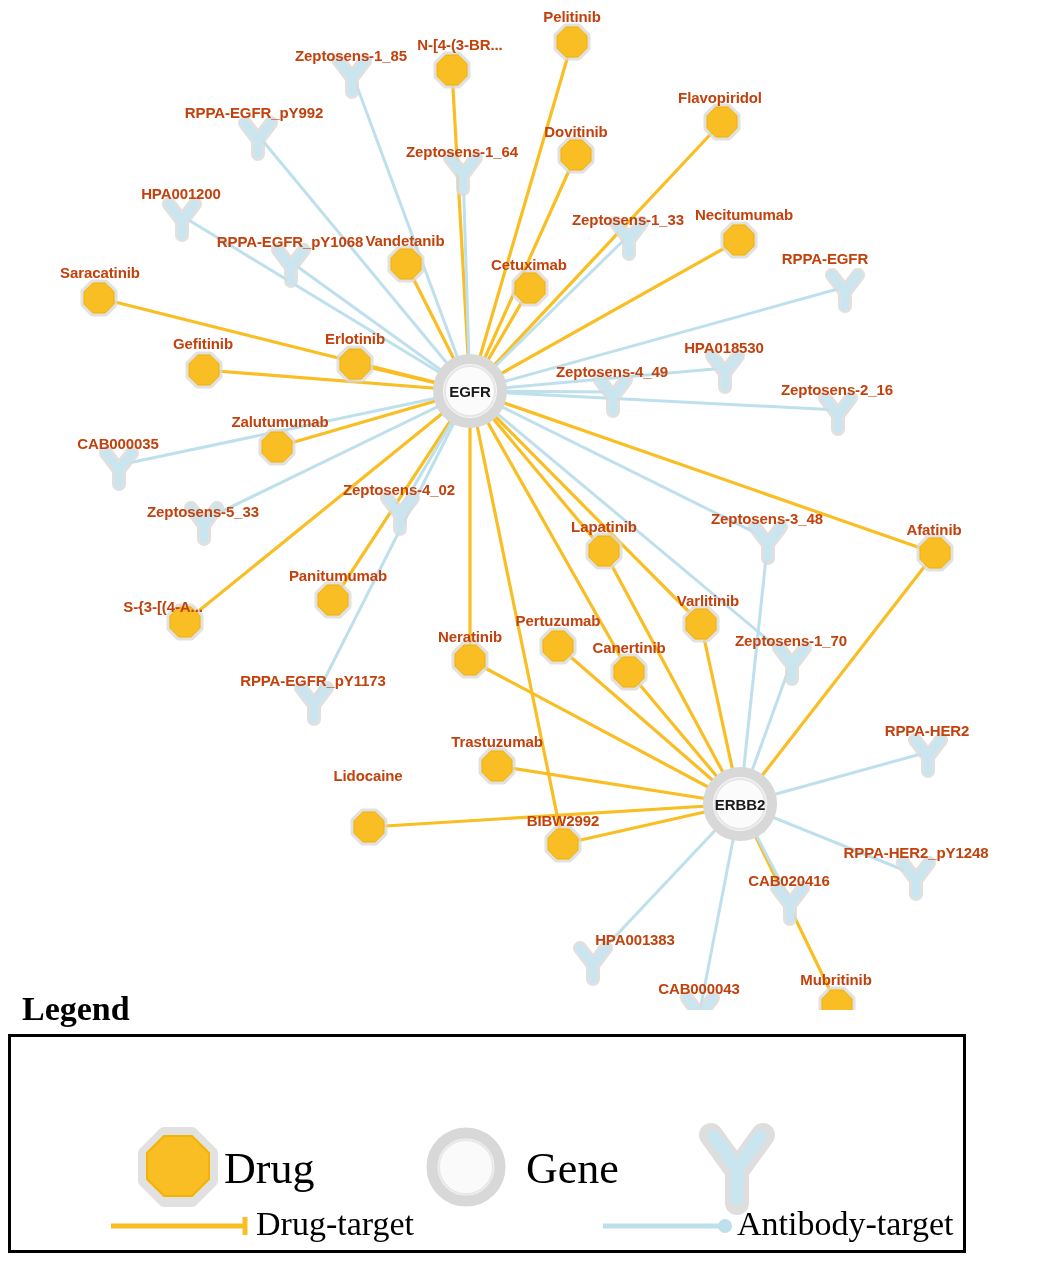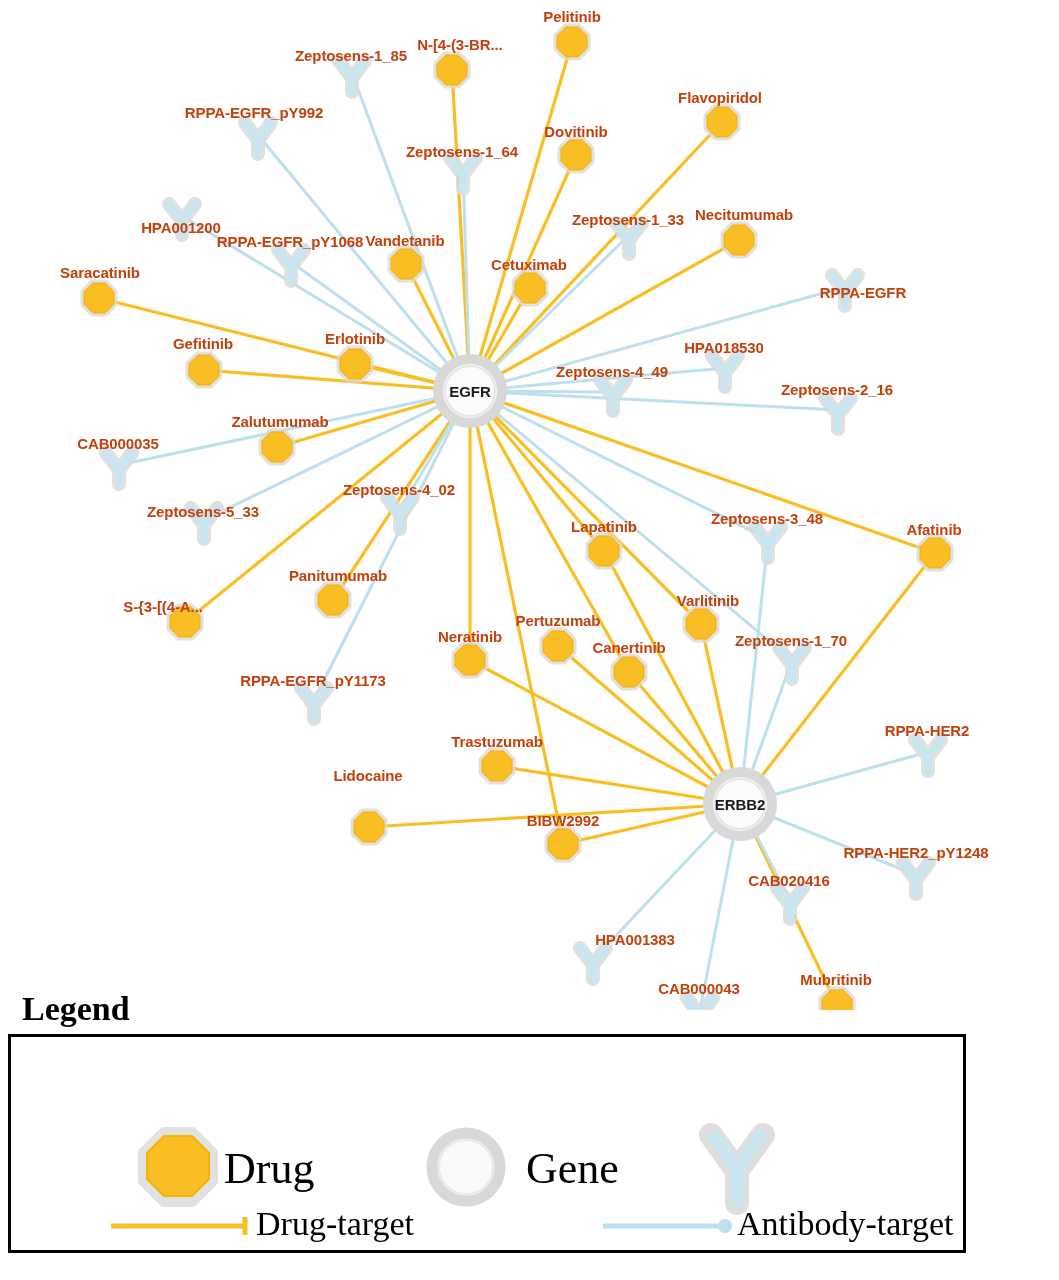--- a/index.html
+++ b/index.html
@@ -289,24 +289,24 @@
       <div class="node-label" style="left: 558px; top: 620px;">Pertuzumab</div>
       <div class="node-label" style="left: 629px; top: 647px;">Canertinib</div>
       <div class="node-label" style="left: 470px; top: 636px;">Neratinib</div>
       <div class="node-label" style="left: 497px; top: 741px;">Trastuzumab</div>
       <div class="node-label" style="left: 368px; top: 775px;">Lidocaine</div>
       <div class="node-label" style="left: 563px; top: 820px;">BIBW2992</div>
       <div class="node-label" style="left: 836px; top: 979px;">Mubritinib</div>
       <div class="node-label" style="left: 351px; top: 55px;">Zeptosens-1_85</div>
       <div class="node-label" style="left: 254px; top: 112px;">RPPA-EGFR_pY992</div>
       <div class="node-label" style="left: 462px; top: 151px;">Zeptosens-1_64</div>
-      <div class="node-label" style="left: 181px; top: 193px; margin-top: 34px;">HPA001200</div>
+      <div class="node-label" style="left: 181px; top: 193px;">HPA001200</div>
       <div class="node-label" style="left: 628px; top: 219px;">Zeptosens-1_33</div>
       <div class="node-label" style="left: 290px; top: 241px;">RPPA-EGFR_pY1068</div>
-      <div class="node-label" style="left: 863px; top: 258px; margin-top: 34px;">RPPA-EGFR</div>
+      <div class="node-label" style="left: 825px; top: 258px;">RPPA-EGFR</div>
       <div class="node-label" style="left: 724px; top: 347px;">HPA018530</div>
       <div class="node-label" style="left: 612px; top: 371px;">Zeptosens-4_49</div>
       <div class="node-label" style="left: 837px; top: 389px;">Zeptosens-2_16</div>
       <div class="node-label" style="left: 118px; top: 443px;">CAB000035</div>
       <div class="node-label" style="left: 399px; top: 489px;">Zeptosens-4_02</div>
       <div class="node-label" style="left: 203px; top: 511px;">Zeptosens-5_33</div>
       <div class="node-label" style="left: 767px; top: 518px;">Zeptosens-3_48</div>
       <div class="node-label" style="left: 791px; top: 640px;">Zeptosens-1_70</div>
       <div class="node-label" style="left: 313px; top: 680px;">RPPA-EGFR_pY1173</div>
       <div class="node-label" style="left: 927px; top: 730px;">RPPA-HER2</div>

